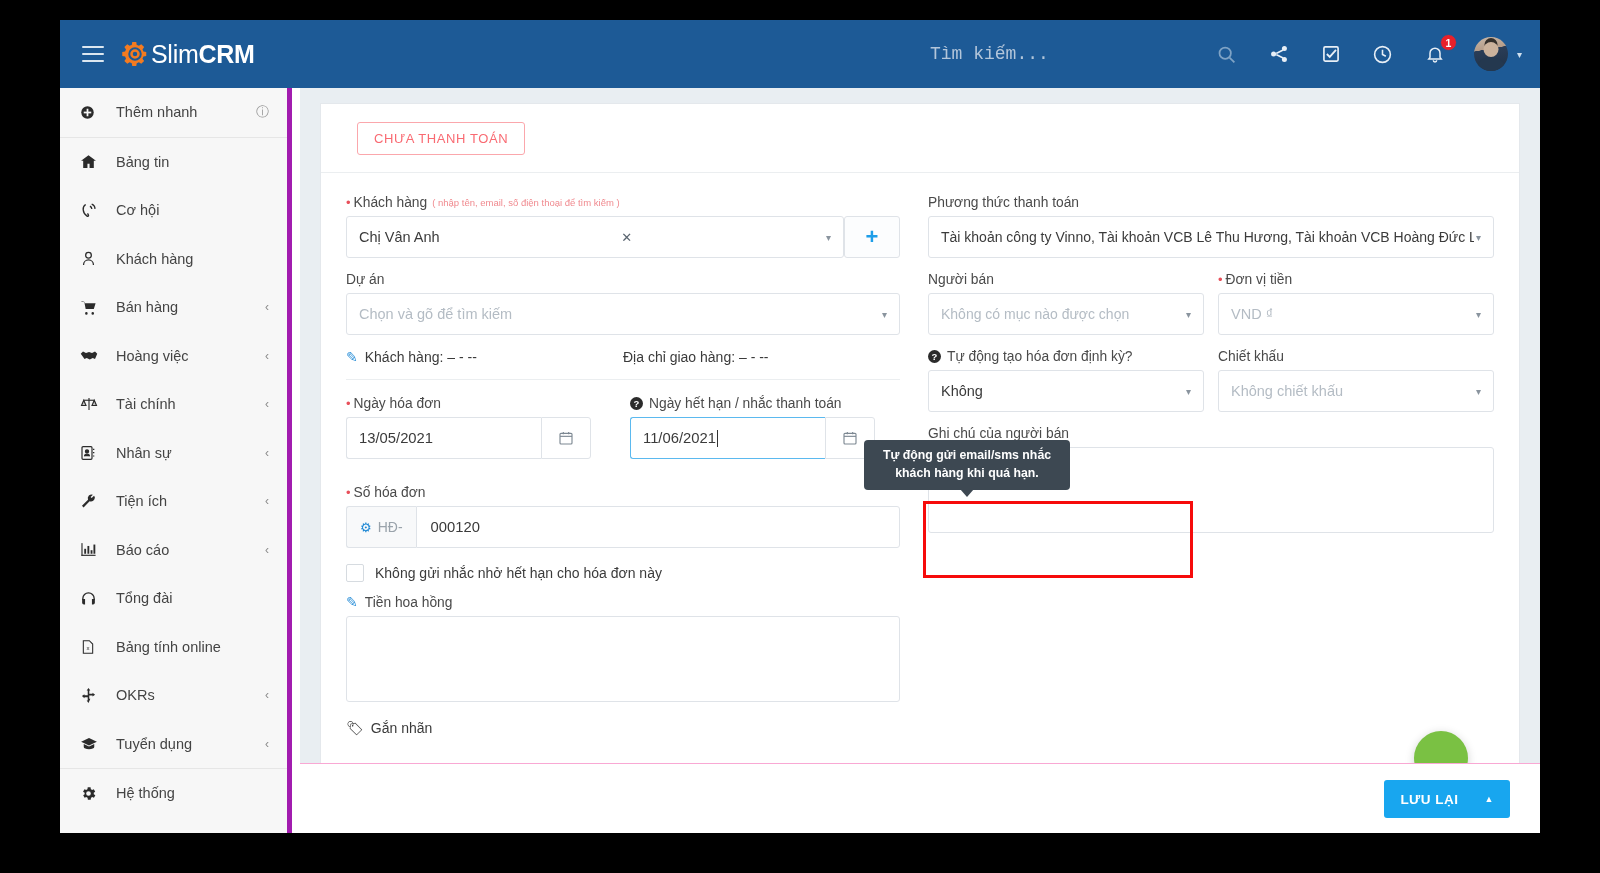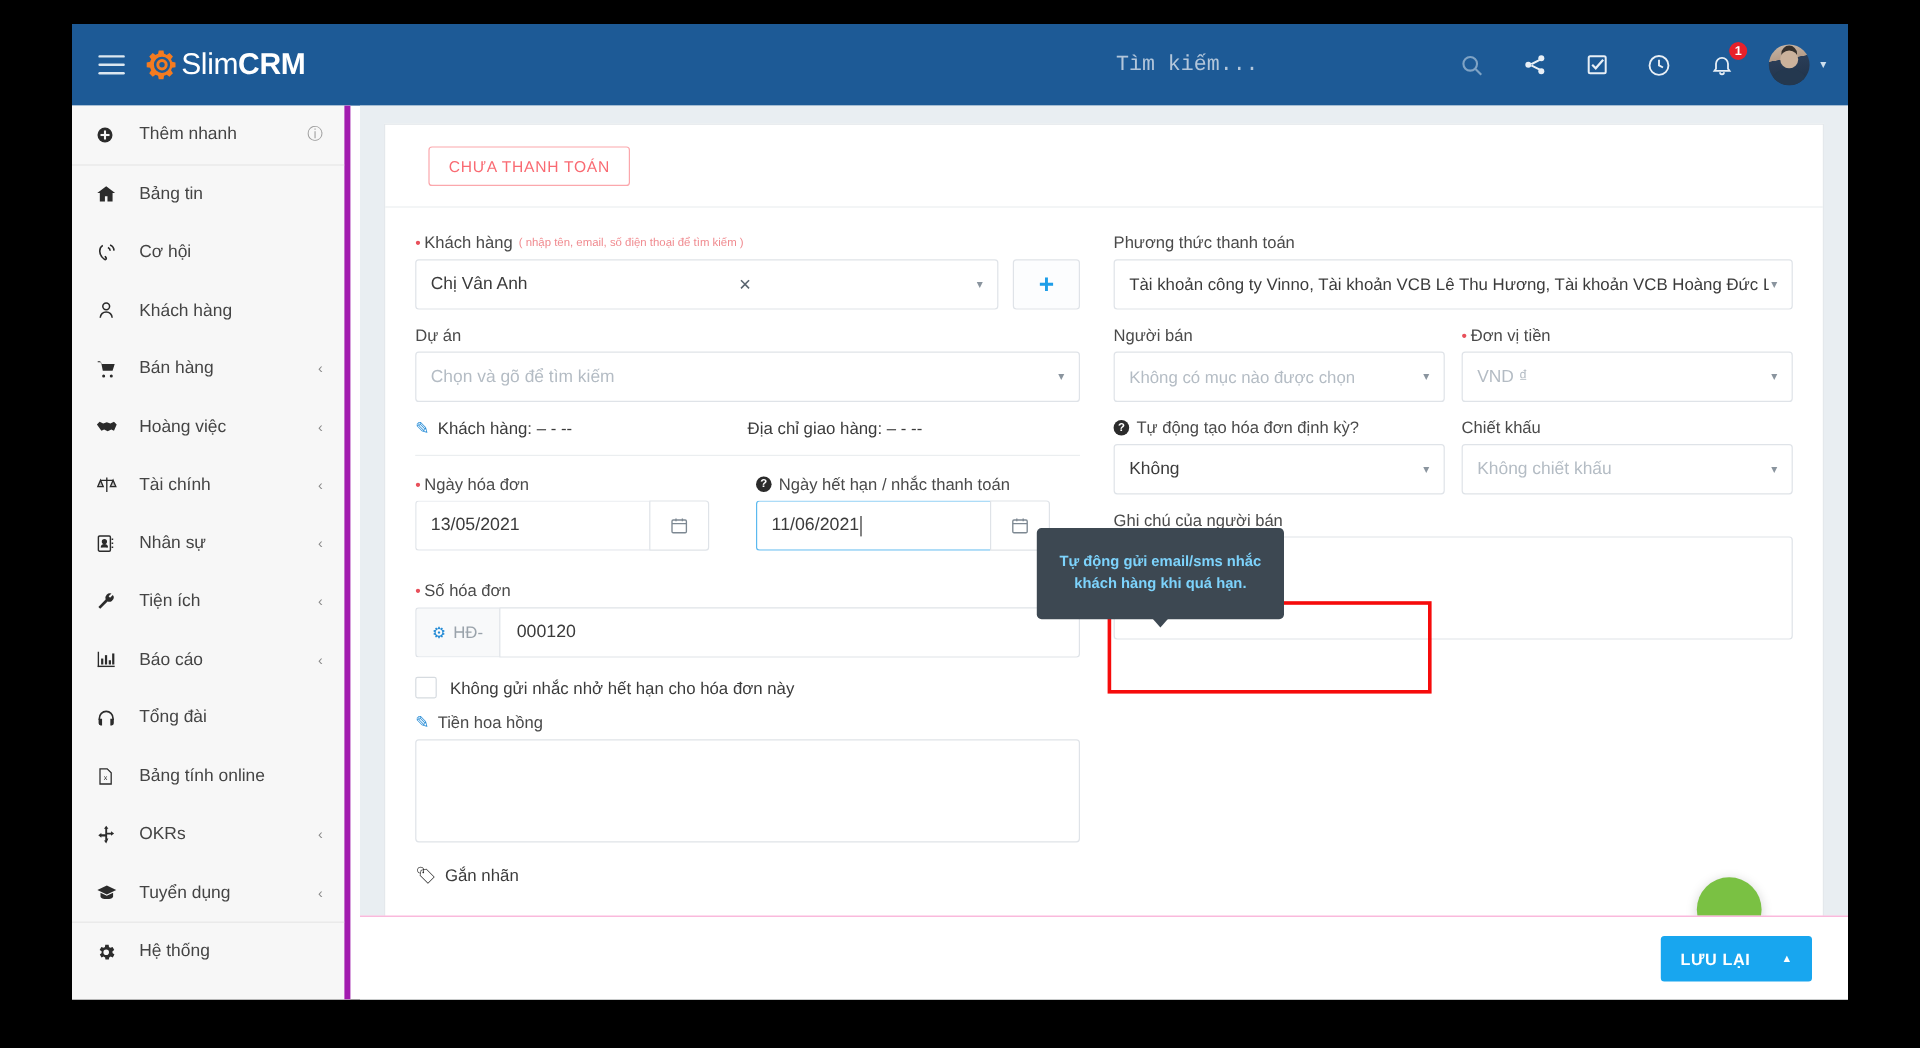--- a/index.html
+++ b/index.html
@@ -149,21 +149,21 @@
     background: #fff; display: flex; align-items: center;
     padding: 0 12px; font-size: 14.5px; color: #3b3b3b;
     width: 100%;
   }
   .ctrl.ph { color: #b4bcc4; }
   .ctrl .caret { margin-left: auto; color: #8a949e; font-size: 10px; }
   .ctrl .clearx { color: #5a6570; font-size: 13px; margin-left: auto; padding-right: 12px; }
   .row2 { display: flex; gap: 14px; }
   .row2 > * { flex: 1; min-width: 0; }
 
-  .sel-row { display: flex; gap: 12px; align-items: flex-start; }
+  .sel-row { display: flex; align-items: flex-start; }
   .sel-row .ctrl { flex: 1; }
   .addbtn {
     width: 56px; height: 42px; border: 1px solid #dfe3e8; border-radius: 3px;
     background: #fcfdfe; display: flex; align-items: center; justify-content: center;
     color: #1e9ee8; font-size: 22px; font-weight: bold; cursor: pointer;
   }
   .pen-ico { color: #2b8fd8; margin-right: 7px; font-size: 14px; }
   .info-cols { display: flex; margin-top: 12px; }
   .info-cols .ic { width: 50%; display: flex; align-items: center; font-size: 14px; color: #3b3b3b; }
   .hr-line { height: 1px; background: #ebeef0; margin: 14px 0 16px 0; }
@@ -210,22 +210,22 @@
     width: 100%; height: 86px; border: 1px solid #dfe3e8; border-radius: 3px;
     background: #fff; resize: none; outline: none;
     font-family: "Liberation Sans", sans-serif; font-size: 14px; padding: 8px 10px;
   }
   .tag-line { display: flex; align-items: center; font-size: 14px; color: #3b3b3b; margin-top: 14px; }
   .tag-ico { color: #2b2b2b; margin-right: 7px; }
 
   
   .tooltip {
     position: absolute; left: 564px; top: 352px; width: 206px;
-    background: #3d4852; color: #7dd3fc; border-radius: 4px;
-    padding: 20px 10px; font-size: 12.3px; font-weight: bold; text-align: center;
+    background: #3d4852; color: #ffffff; border-radius: 4px;
+    padding: 7px 10px; font-size: 12.3px; font-weight: bold; text-align: center;
     line-height: 1.45; z-index: 40;
   }
   .tooltip::after {
     content: ""; position: absolute; left: 50%; bottom: -7px; transform: translateX(-50%);
     border-left: 7px solid transparent; border-right: 7px solid transparent;
     border-top: 8px solid #3d4852;
   }
 
   
   .redbox {

